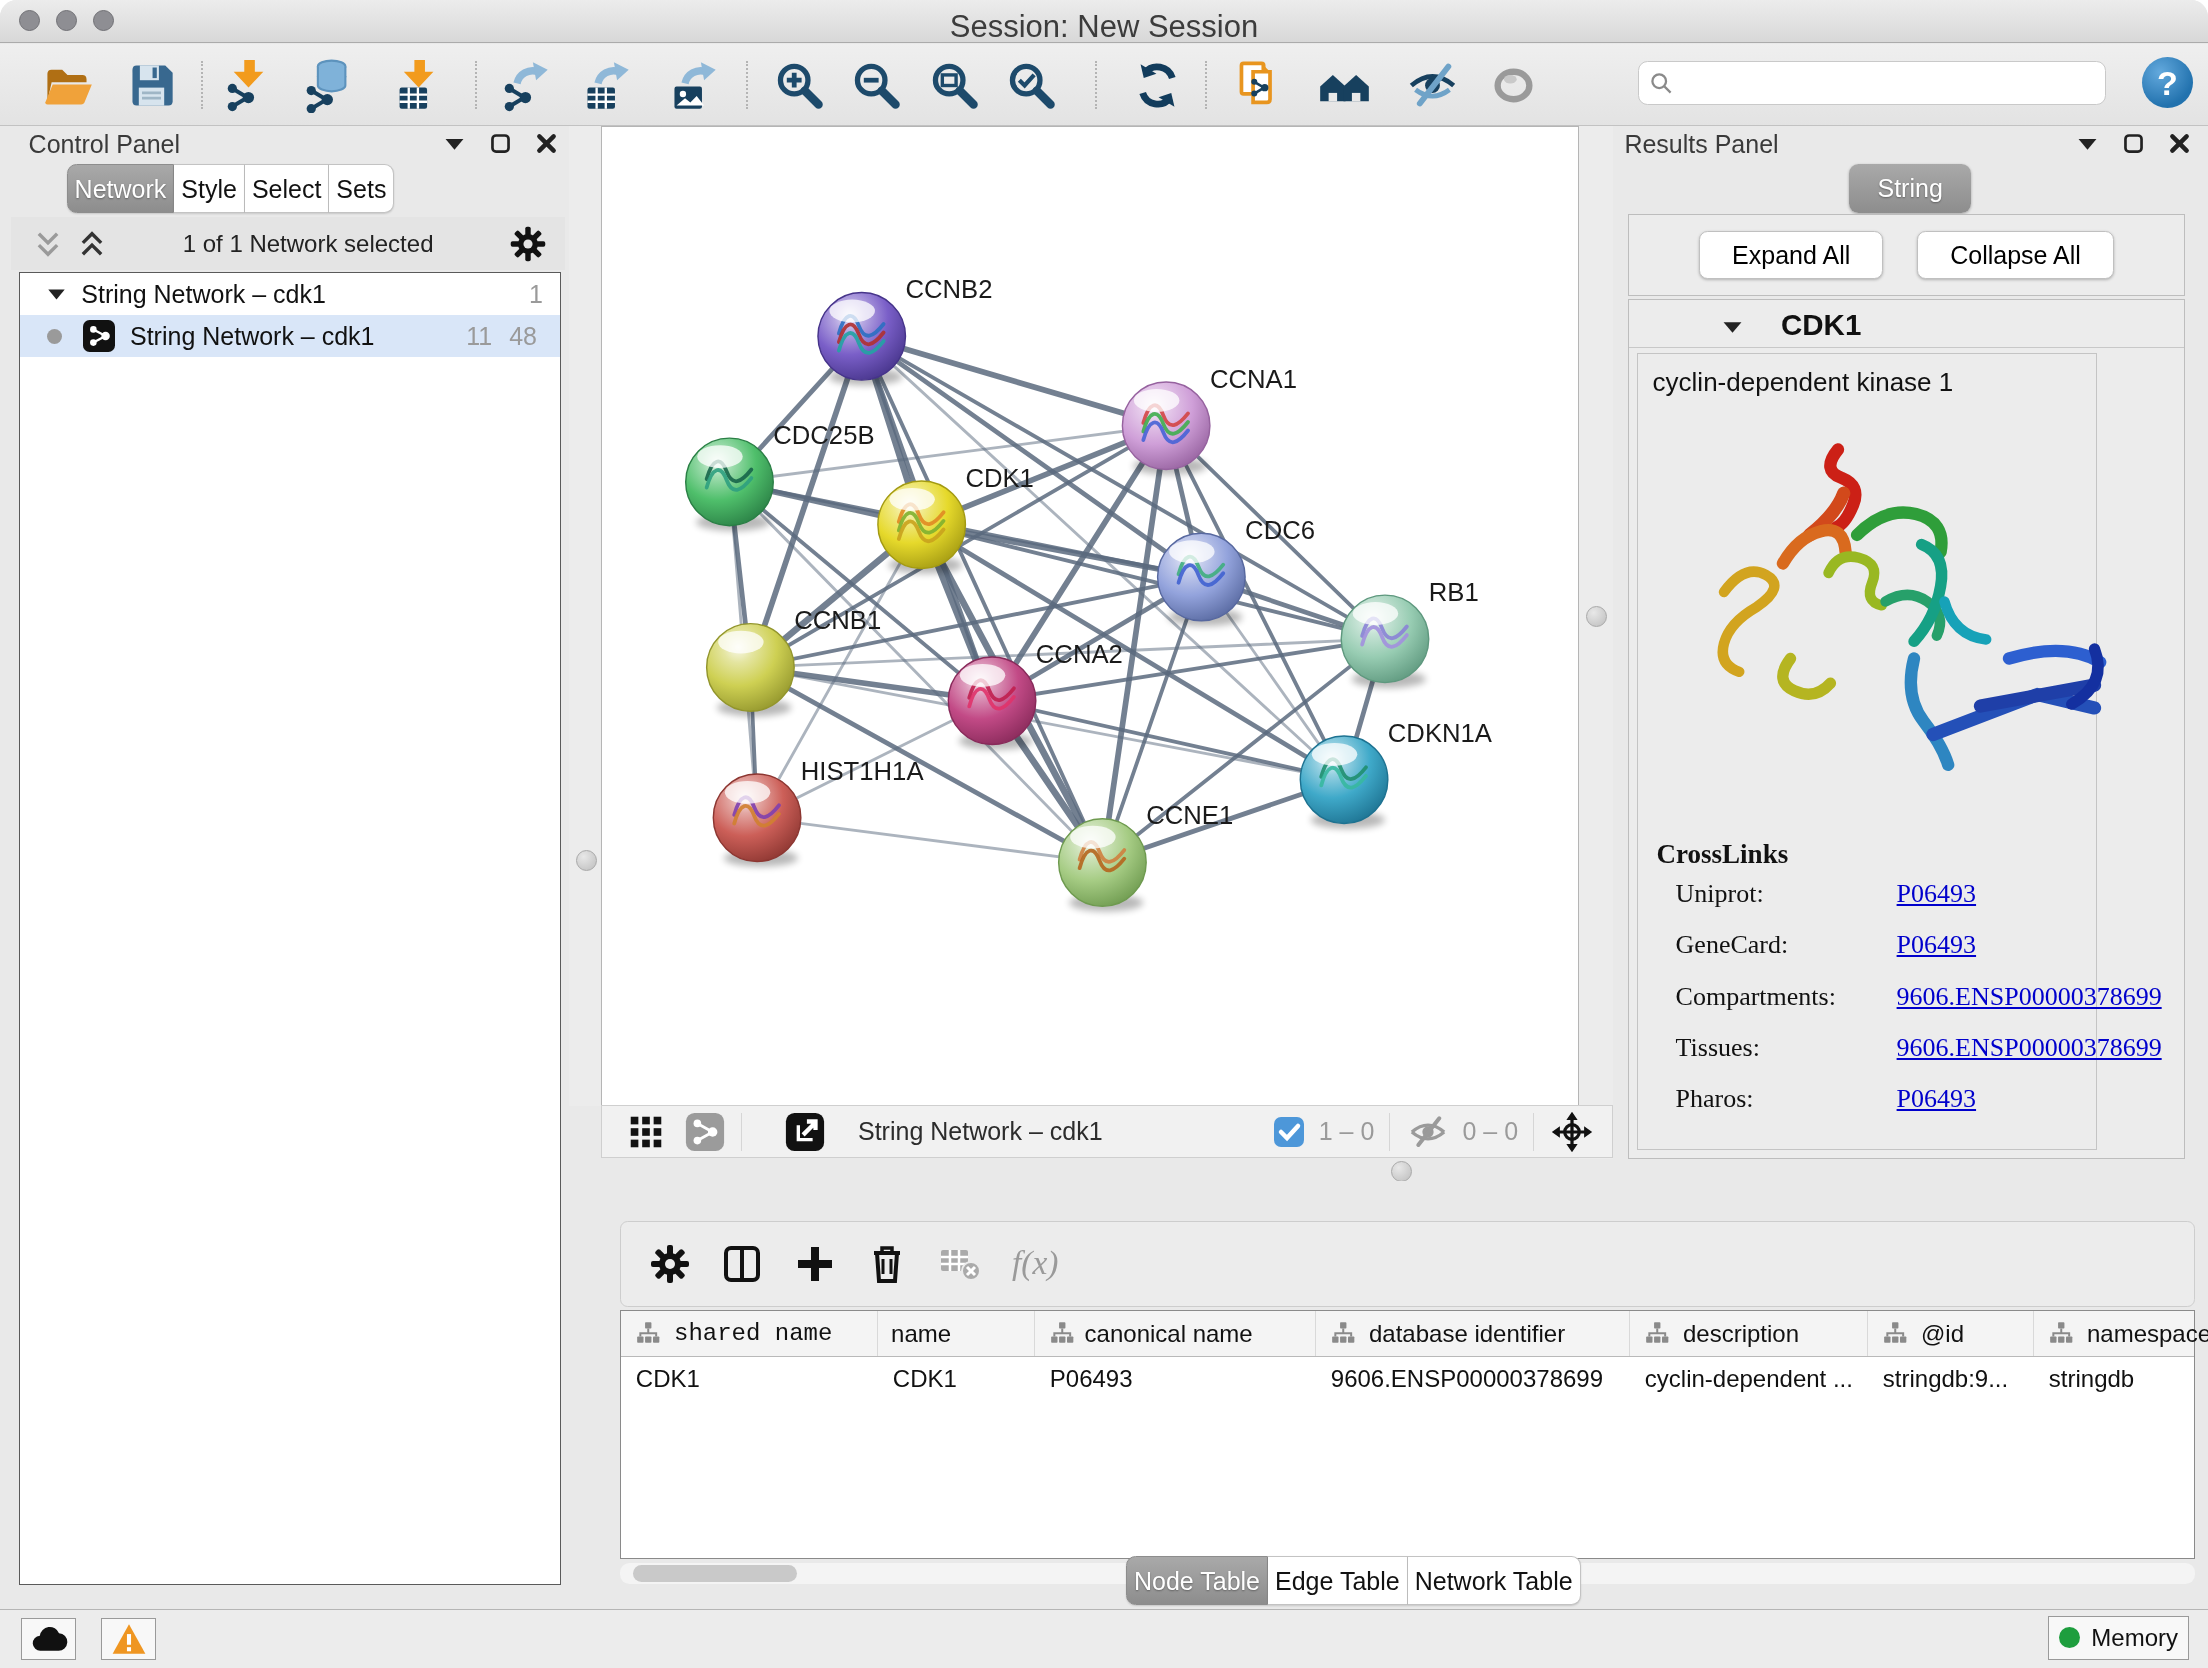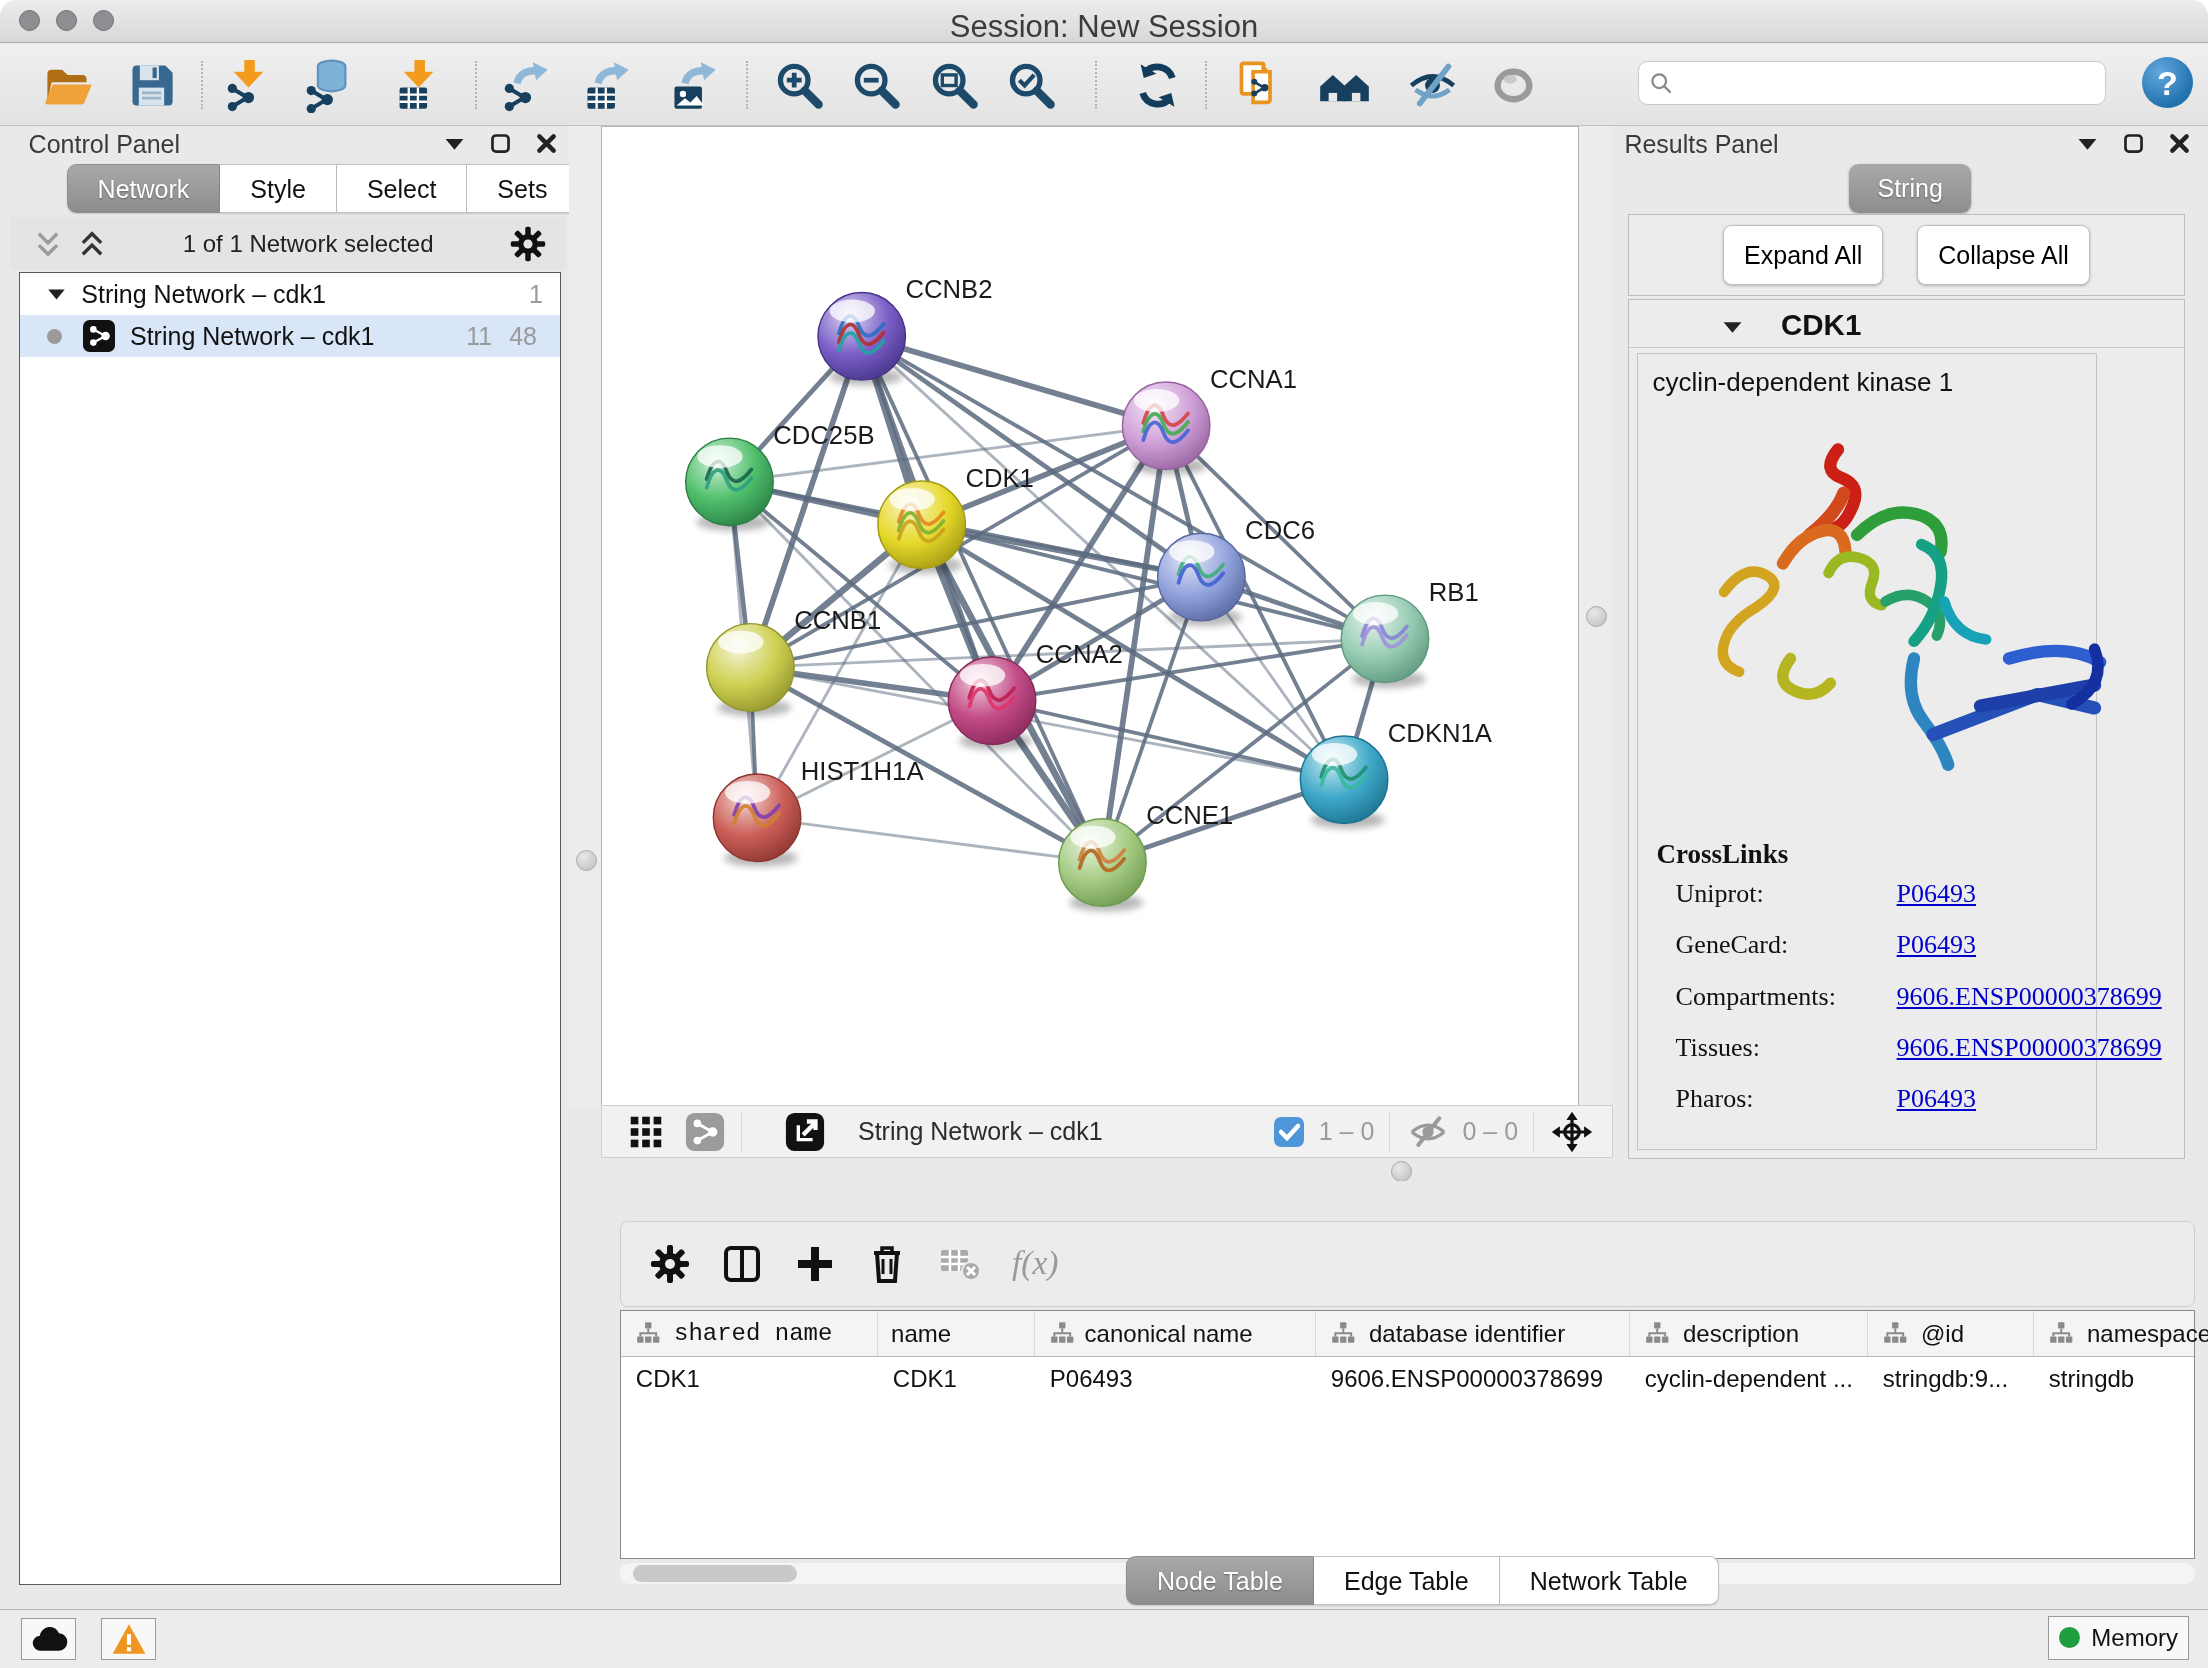--- a/index.html
+++ b/index.html
@@ -33,21 +33,21 @@
   .panel-title { font-size:25px; color:#3a3a3a; }
   .ph-icons { position:absolute; top:0; right:9.5px; display:flex; gap:21px; align-items:center; height:34px; }
   .ph-icons .pi { width:25px; height:25px; }
 
   
   .control-panel { position:absolute; left:7.6px; top:126px; width:561px; height:1484px; background:#e9e9e9; }
   .cp-header { position:absolute; left:0; top:0; width:100%; height:34px; }
   .cp-header .panel-title { position:absolute; left:21px; top:3.8px; }
   .tabs { position:absolute; display:flex; }
   .cp-tabs { left:59px; top:38px; height:49px; }
-  .tab { font-size:25px; padding:0 30px; height:49px; line-height:48px; background:#fff;
+  .tab { font-size:25px; padding:0 7px; height:49px; line-height:48px; background:#fff;
     border:1px solid #c3c3c3; border-left:none; color:#111; cursor:pointer; box-shadow:0 1px 1.9px rgba(0,0,0,.15); }
   .tab:first-child { border-left:1px solid #c3c3c3; border-radius:9.5px 0 0 9.5px; }
   .tab:last-child { border-radius:0 9.5px 9.5px 0; }
   .tab.active { background:linear-gradient(#a9a9a9,#8d8d8d); color:#fff; text-shadow:0 1px 1.9px rgba(0,0,0,.35); border-color:#8d8d8d; }
   .cp-status { position:absolute; left:3.8px; top:91px; width:554px; height:53px; background:#e4e4e4;
     display:flex; align-items:center; }
   .cp-status .lbl { flex:1; text-align:center; font-size:24px; color:#222; }
   .net-tree { position:absolute; left:11.4px; top:146px; width:542px; height:1313px;
     background:#fff; border:1.9px solid #5a5a5a; }
   .tree-row { position:relative; height:42px; display:flex; align-items:center; font-size:25px; color:#111; cursor:pointer; }
@@ -72,21 +72,21 @@
 
   
   .results-panel { position:absolute; left:1613px; top:126px; width:588px; height:1044px; background:#e9e9e9; }
   .rp-header { position:absolute; left:0; top:0; width:100%; height:34px; }
   .rp-header .panel-title { position:absolute; left:11.4px; top:3.8px; }
   .rp-tab { position:absolute; left:236px; top:38px; height:49px; font-size:25px; padding:0 28.5px;
     line-height:48px; background:linear-gradient(#a9a9a9,#8d8d8d); color:#fff; border-radius:9.5px;
     text-shadow:0 1px 1.9px rgba(0,0,0,.35); box-shadow:0 1px 2.9px rgba(0,0,0,.3); cursor:pointer; }
   .rp-box1 { position:absolute; left:15px; top:88px; width:557px; height:82px;
     background:#ececec; border:1.9px solid #bdbdbd; display:flex; align-items:center; justify-content:center; gap:34px; }
-  .rp-btn { height:60px; padding:0 20px; font-size:25px; font-family:inherit; background:#fff;
+  .rp-btn { height:48px; padding:0 32px; font-size:25px; font-family:inherit; background:#fff;
     border:1px solid #c0c0c0; border-radius:8.6px; box-shadow:0 1px 2.9px rgba(0,0,0,.25); cursor:pointer; }
   .rp-box2 { position:absolute; left:15px; top:173px; width:557px; height:860px;
     background:#ececec; border:1.9px solid #bdbdbd; }
   .rp-entry-head { position:absolute; left:0; top:0; width:100%; height:48px; border-bottom:1.9px solid #c8c8c8; }
   .rp-entry-head .caret { position:absolute; left:91px; top:15px; }
   .rp-entry-name { position:absolute; left:152px; top:7.6px; font-size:29.5px; font-weight:bold; color:#111; }
   .rp-inner { position:absolute; left:7.6px; top:53px; width:460px; height:797px; background:#ececec; border:1px solid #c4c4c4; }
   .rp-desc { position:absolute; left:15px; top:13.3px; font-size:26px; color:#111; }
   .protein-img { position:absolute; left:57px; top:67px; width:438px; height:399px; }
   .xl-title { position:absolute; left:19px; top:485px; font-size:27px; font-weight:bold;

